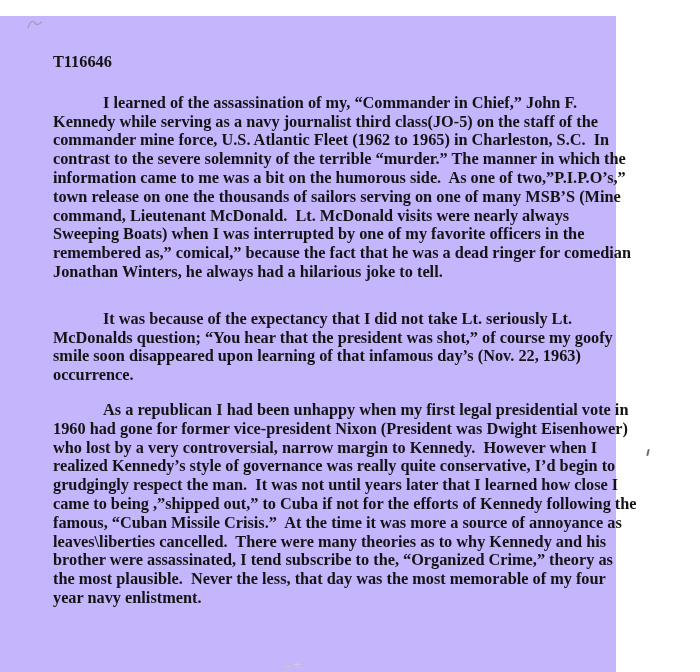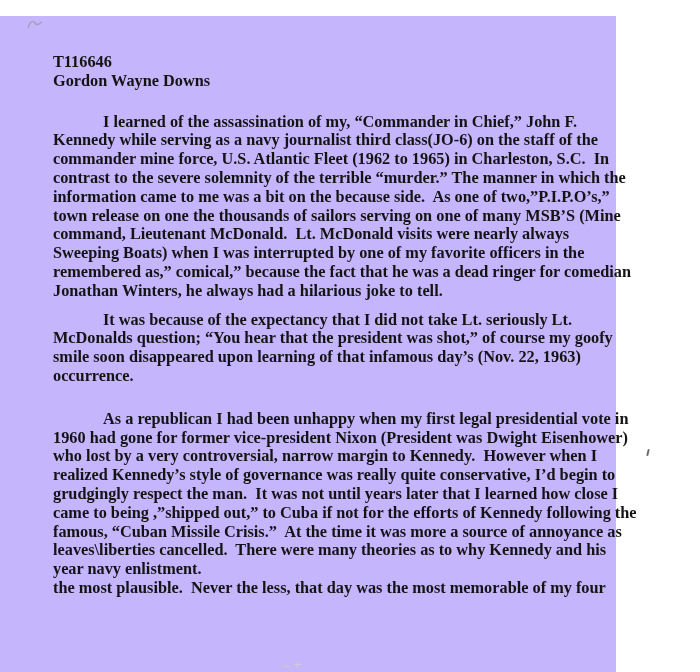--- a/index.html
+++ b/index.html
@@ -28,22 +28,22 @@
   }
   .line {
     white-space: pre;
     font-size: 16.3px;
     line-height: 18.8px;
     height: 18.8px;
     letter-spacing: 0;
   }
   .indent { text-indent: 50px; }
   .para-1 { margin-top: 22px; }
-  .para-2 { margin-top: 10px; }
-  .para-3 { margin-top: 24px; }
+  .para-2 { margin-top: 28px; }
+  .para-3 { margin-top: 16px; }
 
   
   .artifact { position: absolute; pointer-events: none; }
   .artifact-corner { left: 27px; top: 3px; opacity: 0.55; }
   .artifact-tick {
     left: 647px; top: 433px;
     width: 2px; height: 7px;
     background: #4a4a4a;
     transform: rotate(14deg);
     border-radius: 1px;
@@ -66,29 +66,28 @@
   }
 </style>
 </head>
 <body>
 
 <div class="page">
   <div class="doc">
 
     <div class="header">
       <div class="line">T116646</div>
-      <div class="line">Gordon Wayne Downs</div>
     </div>
 
     <div class="para-1">
       <div class="line indent">I learned of the assassination of my, “Commander in Chief,” John F.</div>
-      <div class="line">Kennedy while serving as a navy journalist third class(JO-6) on the staff of the</div>
+      <div class="line">Kennedy while serving as a navy journalist third class(JO-5) on the staff of the</div>
       <div class="line">commander mine force, U.S. Atlantic Fleet (1962 to 1965) in Charleston, S.C.  In</div>
       <div class="line">contrast to the severe solemnity of the terrible “murder.” The manner in which the</div>
-      <div class="line">information came to me was a bit on the because side.  As one of two,”P.I.P.O’s,”</div>
+      <div class="line">information came to me was a bit on the humorous side.  As one of two,”P.I.P.O’s,”</div>
       <div class="line">town release on one the thousands of sailors serving on one of many MSB’S (Mine</div>
       <div class="line">command, Lieutenant McDonald.  Lt. McDonald visits were nearly always</div>
       <div class="line">Sweeping Boats) when I was interrupted by one of my favorite officers in the</div>
       <div class="line">remembered as,” comical,” because the fact that he was a dead ringer for comedian</div>
       <div class="line">Jonathan Winters, he always had a hilarious joke to tell.</div>
     </div>
 
     <div class="para-2">
       <div class="line indent">It was because of the expectancy that I did not take Lt. seriously Lt.</div>
       <div class="line">McDonalds question; “You hear that the president was shot,” of course my goofy</div>
@@ -98,22 +97,23 @@
 
     <div class="para-3">
       <div class="line indent">As a republican I had been unhappy when my first legal presidential vote in</div>
       <div class="line">1960 had gone for former vice-president Nixon (President was Dwight Eisenhower)</div>
       <div class="line">who lost by a very controversial, narrow margin to Kennedy.  However when I</div>
       <div class="line">realized Kennedy’s style of governance was really quite conservative, I’d begin to</div>
       <div class="line">grudgingly respect the man.  It was not until years later that I learned how close I</div>
       <div class="line">came to being ,”shipped out,” to Cuba if not for the efforts of Kennedy following the</div>
       <div class="line">famous, “Cuban Missile Crisis.”  At the time it was more a source of annoyance as</div>
       <div class="line">leaves\liberties cancelled.  There were many theories as to why Kennedy and his</div>
+      <div class="line">brother were assassinated, I tend subscribe to the, “Organized Crime,” theory as</div>
+      <div class="line">the most plausible.  Never the less, that day was the most memorable of my four</div>
       <div class="line">year navy enlistment.</div>
-      <div class="line">the most plausible.  Never the less, that day was the most memorable of my four</div>
     </div>
 
   </div>
 
   <svg class="artifact artifact-corner" width="16" height="12" viewBox="0 0 16 12">
     <path d="M1,9 C3,2 6,1 8,4 C10,7 12,5 15,3" fill="none" stroke="#8a8a8a" stroke-width="1.4"></path>
   </svg>
   <div class="artifact artifact-tick"></div>
   <div class="artifact artifact-dash"></div>
   <div class="artifact artifact-plus-v"></div>

